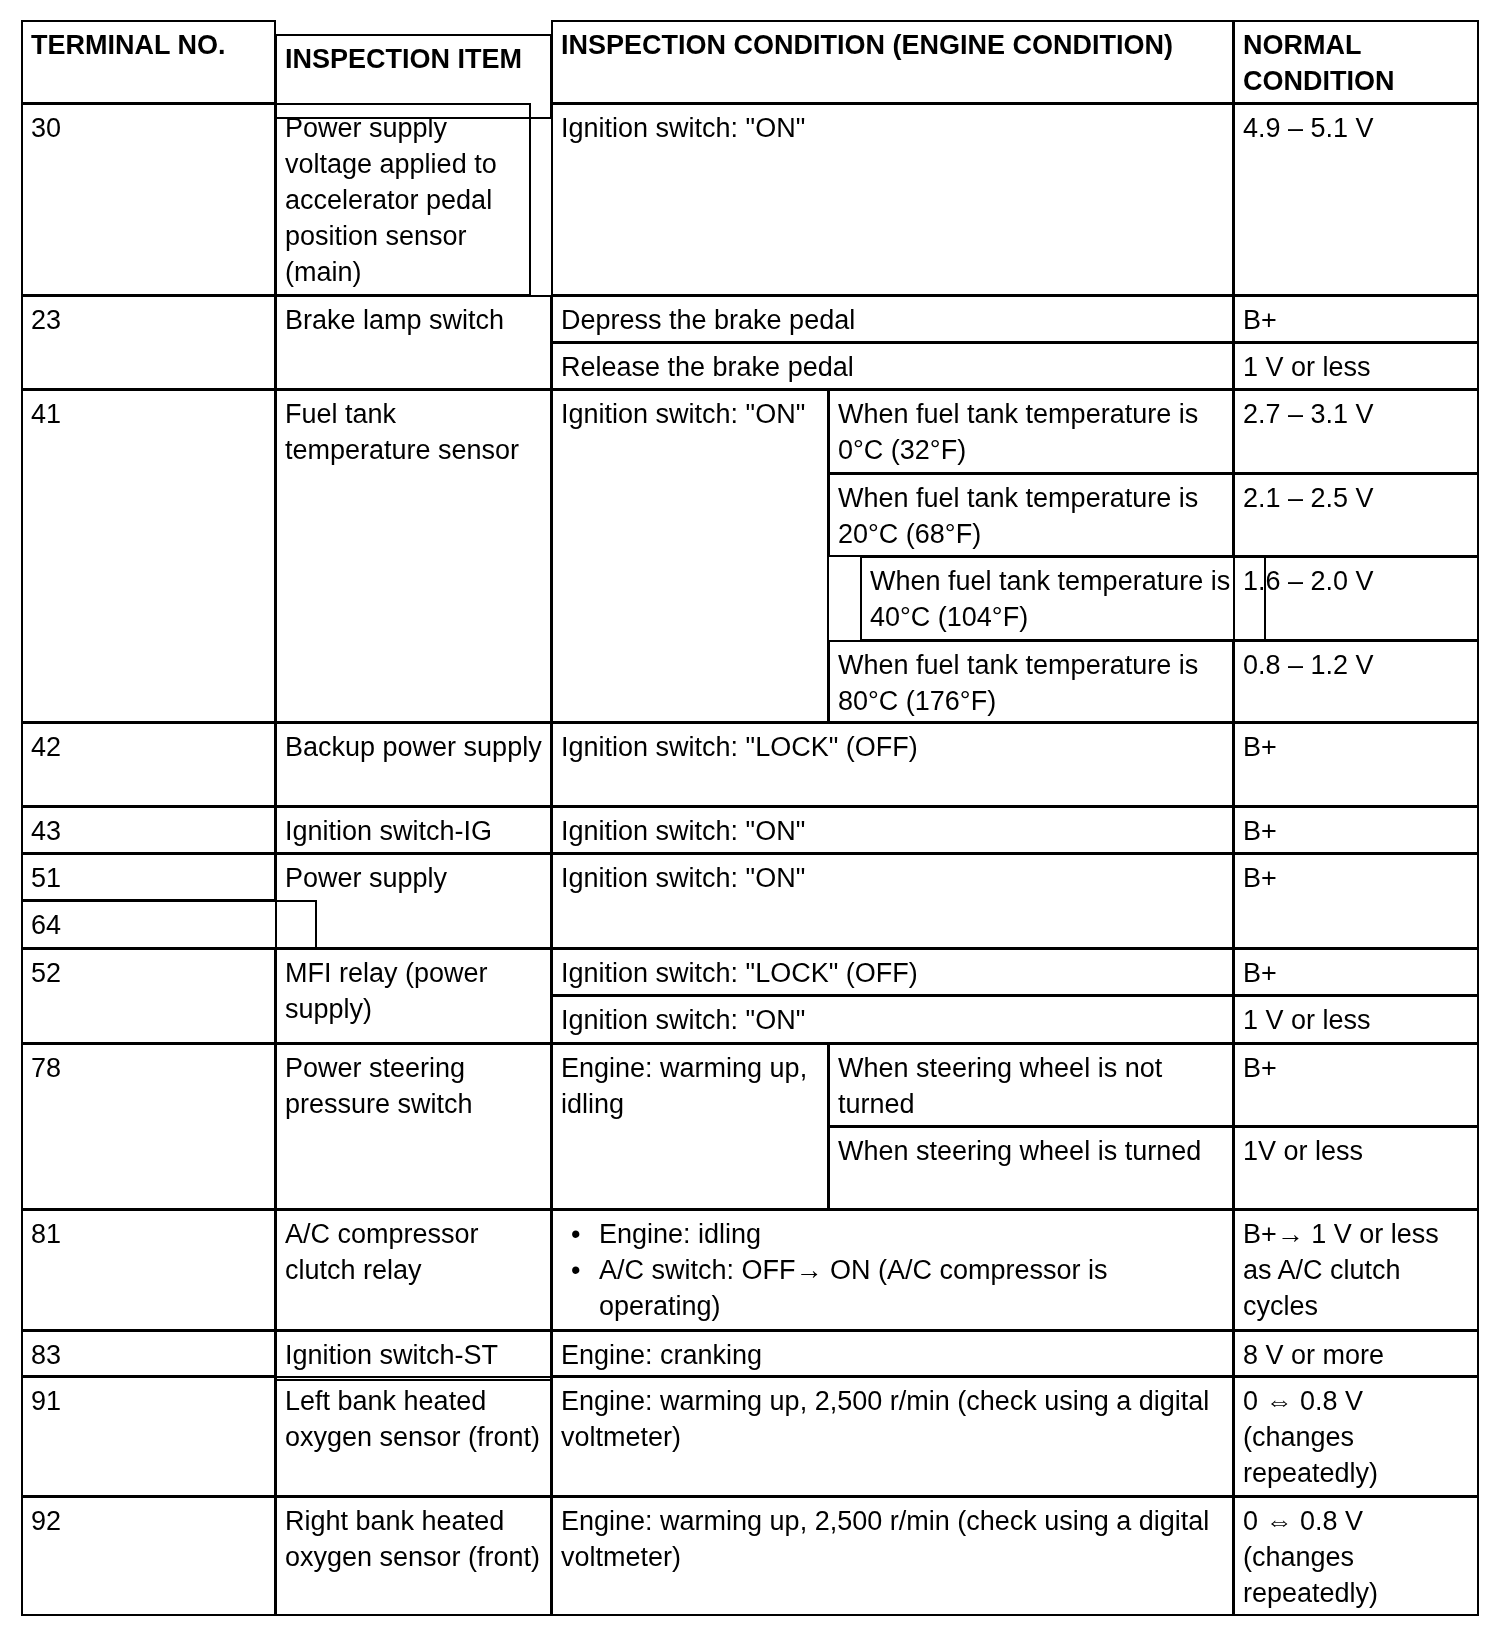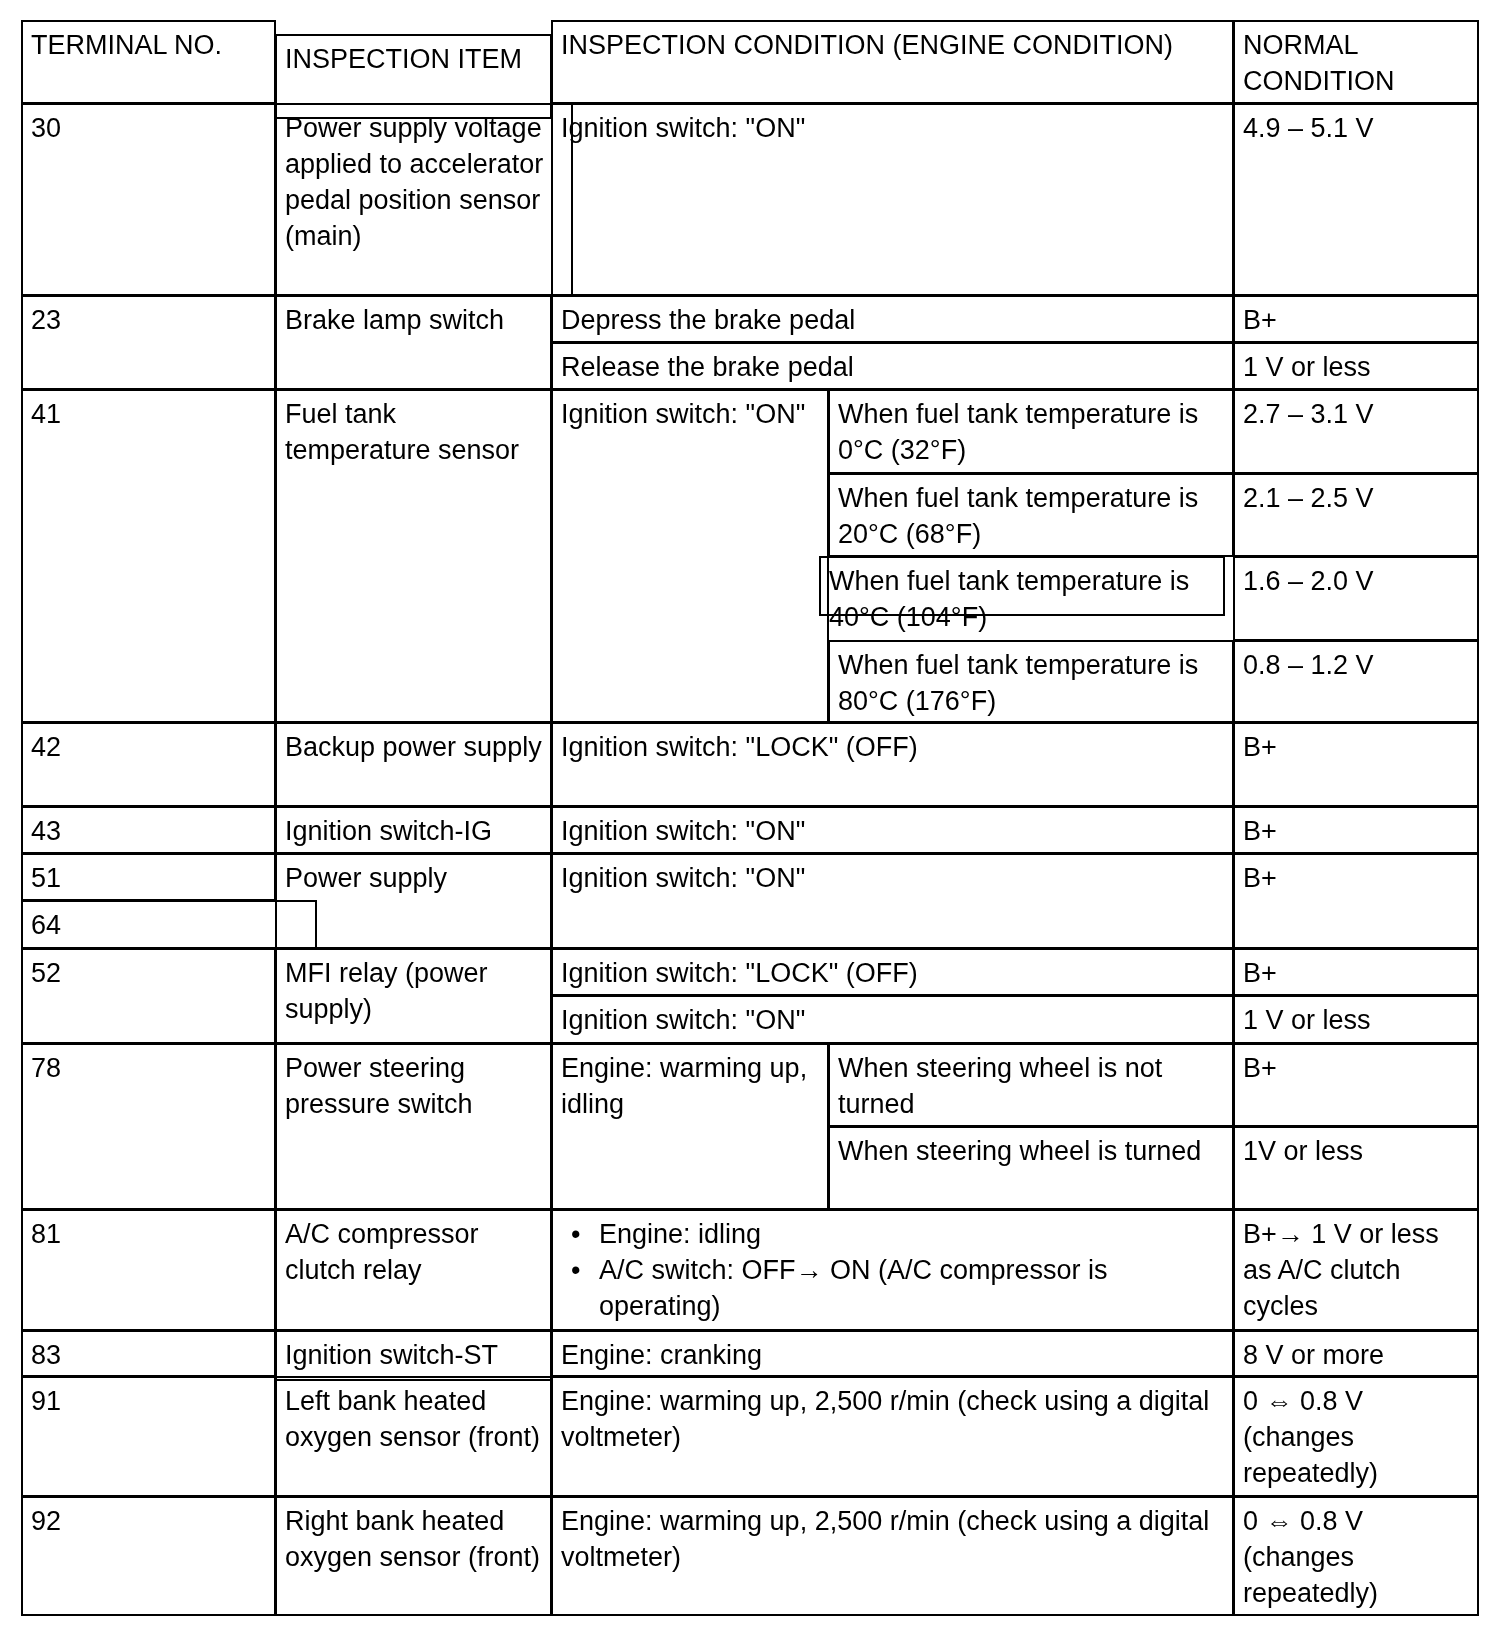--- a/index.html
+++ b/index.html
@@ -1,55 +1,55 @@
 <!DOCTYPE html>
 <html><head>
 <meta charset="utf-8">
 <style>
   html, body { margin: 0; padding: 0; background: #ffffff; }
   body { width: 1504px; height: 1642px; position: relative; overflow: hidden;
          font-family: "Liberation Sans", sans-serif; color: #000; }
   .cell { position: absolute; box-sizing: border-box; border: 2px solid #000;
           margin: -1px 0 0 -1px; padding: 5px 8px 0 8px; font-size: 27px; line-height: 36px;
           white-space: normal; }
-  .hdr { font-weight: normal; }
+  .hdr { font-weight: bold; }
   ul.bullets { margin: 0; padding: 0; list-style: none; }
   ul.bullets li { position: relative; padding-left: 38px; }
   ul.bullets li::before { content: "\2022"; position: absolute; left: 10px; top: 0; }
 </style>
 </head>
 <body>
 
 <div>
 
   <div class="cell hdr" style="left:22px;top:21px;width:255px;height:84px">TERMINAL NO.</div>
   <div class="cell hdr" style="left:276px;top:35px;width:277px;height:85px">INSPECTION ITEM</div>
   <div class="cell hdr" style="left:552px;top:21px;width:683px;height:84px">INSPECTION CONDITION (ENGINE CONDITION)</div>
   <div class="cell hdr" style="left:1234px;top:21px;width:246px;height:84px">NORMAL CONDITION</div>
 
   <div class="cell" style="left:22px;top:104px;width:255px;height:193px">30</div>
-  <div class="cell" style="left:276px;top:104px;width:298px;height:193px">Power supply voltage applied to accelerator pedal position sensor (main)</div>
+  <div class="cell" style="left:276px;top:104px;width:256px;height:193px">Power supply voltage applied to accelerator pedal position sensor (main)</div>
   <div class="cell" style="left:552px;top:104px;width:683px;height:193px">Ignition switch: "ON"</div>
   <div class="cell" style="left:1234px;top:104px;width:246px;height:193px">4.9 – 5.1 V</div>
 
   <div class="cell" style="left:22px;top:296px;width:255px;height:95px">23</div>
   <div class="cell" style="left:276px;top:296px;width:277px;height:95px">Brake lamp switch</div>
   <div class="cell" style="left:552px;top:296px;width:683px;height:48px">Depress the brake pedal</div>
   <div class="cell" style="left:1234px;top:296px;width:246px;height:48px">B+</div>
   <div class="cell" style="left:552px;top:343px;width:683px;height:48px">Release the brake pedal</div>
   <div class="cell" style="left:1234px;top:343px;width:246px;height:48px">1 V or less</div>
 
   <div class="cell" style="left:22px;top:390px;width:255px;height:334px">41</div>
   <div class="cell" style="left:276px;top:390px;width:277px;height:334px">Fuel tank temperature sensor</div>
   <div class="cell" style="left:552px;top:390px;width:278px;height:334px">Ignition switch: "ON"</div>
   <div class="cell" style="left:829px;top:390px;width:406px;height:85px">When fuel tank temperature is 0°C (32°F)</div>
   <div class="cell" style="left:1234px;top:390px;width:246px;height:85px">2.7 – 3.1 V</div>
   <div class="cell" style="left:829px;top:474px;width:406px;height:84px">When fuel tank temperature is 20°C (68°F)</div>
   <div class="cell" style="left:1234px;top:474px;width:246px;height:84px">2.1 – 2.5 V</div>
-  <div class="cell" style="left:820px;top:557px;width:406px;height:60px">When fuel tank temperature is 40°C (104°F)</div>
+  <div class="cell" style="left:861px;top:557px;width:406px;height:85px">When fuel tank temperature is 40°C (104°F)</div>
   <div class="cell" style="left:1234px;top:557px;width:246px;height:85px">1.6 – 2.0 V</div>
   <div class="cell" style="left:829px;top:641px;width:406px;height:83px">When fuel tank temperature is 80°C (176°F)</div>
   <div class="cell" style="left:1234px;top:641px;width:246px;height:83px">0.8 – 1.2 V</div>
 
   <div class="cell" style="left:22px;top:723px;width:255px;height:85px">42</div>
   <div class="cell" style="left:276px;top:723px;width:277px;height:85px">Backup power supply</div>
   <div class="cell" style="left:552px;top:723px;width:683px;height:85px">Ignition switch: "LOCK" (OFF)</div>
   <div class="cell" style="left:1234px;top:723px;width:246px;height:85px">B+</div>
 
   <div class="cell" style="left:22px;top:807px;width:255px;height:48px">43</div>

